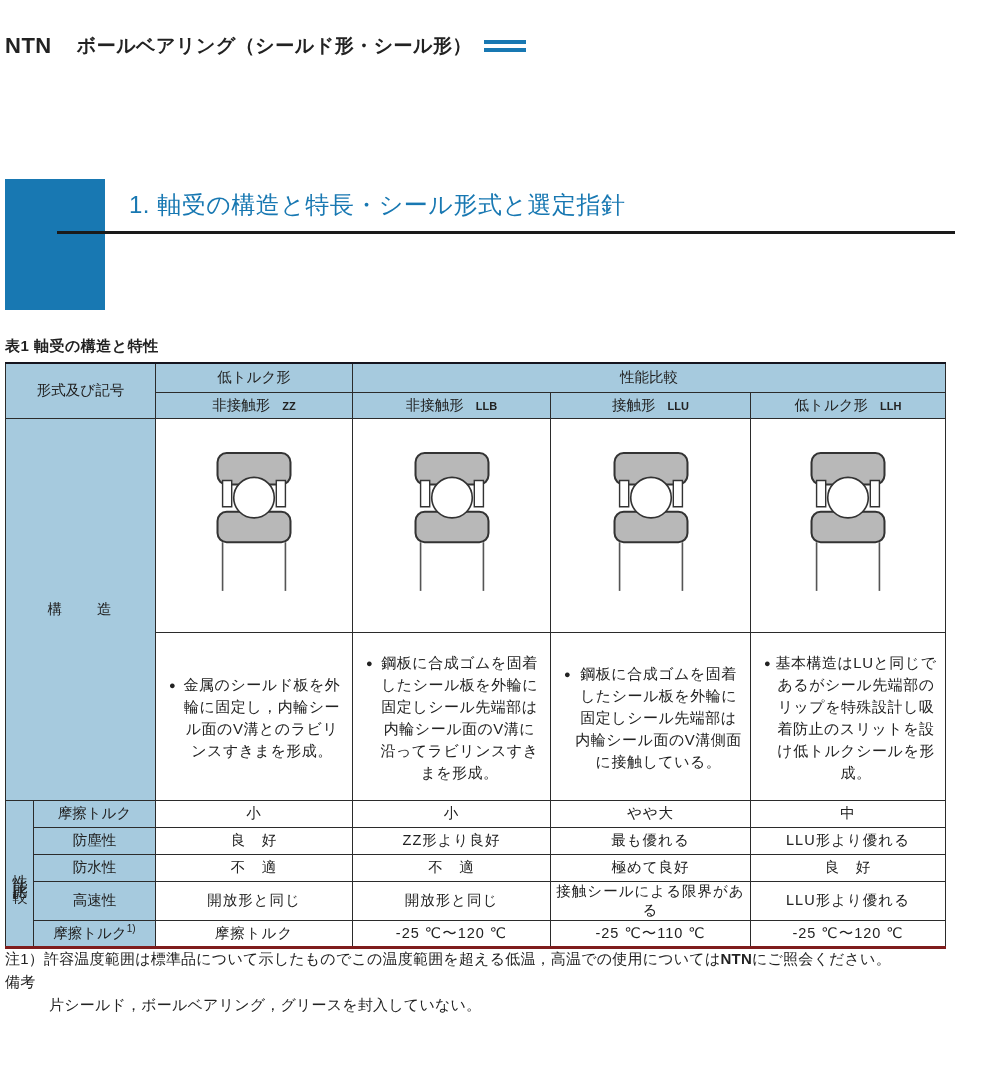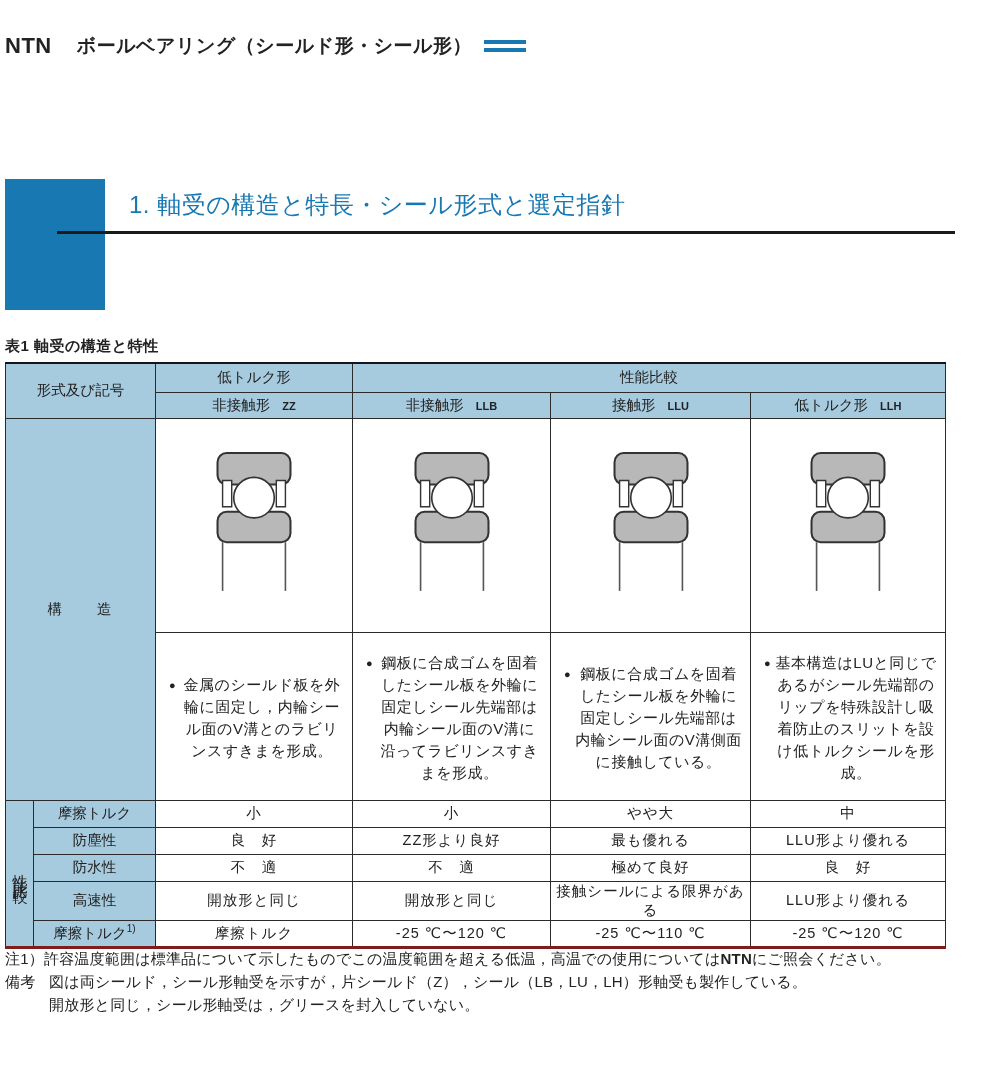--- a/index.html
+++ b/index.html
@@ -246,16 +246,15 @@
     <td>-25 ℃〜110 ℃</td>
     <td>-25 ℃〜120 ℃</td>
   </tr>
   </tbody>
 </table>
 
 <div class="footnotes">
   <div><span>注1）許容温度範囲は標準品について示したものでこの温度範囲を超える低温，高温での使用については</span><b class="brand-inline">NTN</b><span>にご照会ください。</span></div>
   <div class="fn-row">
     <span class="fn-label">備考</span>
-    <span>図は両シールド，シール形軸受を示すが，片シールド（Z），シール（LB，LU，LH）形軸受も製作している。</span>
   </div>
-  <div class="fn-indent">開放形と同じ，シール形軸受は，グリースを封入していない。</div>
+  <div class="fn-indent">片シールド，ボールベアリング，グリースを封入していない。</div>
 </div>
 
 </body></html>

